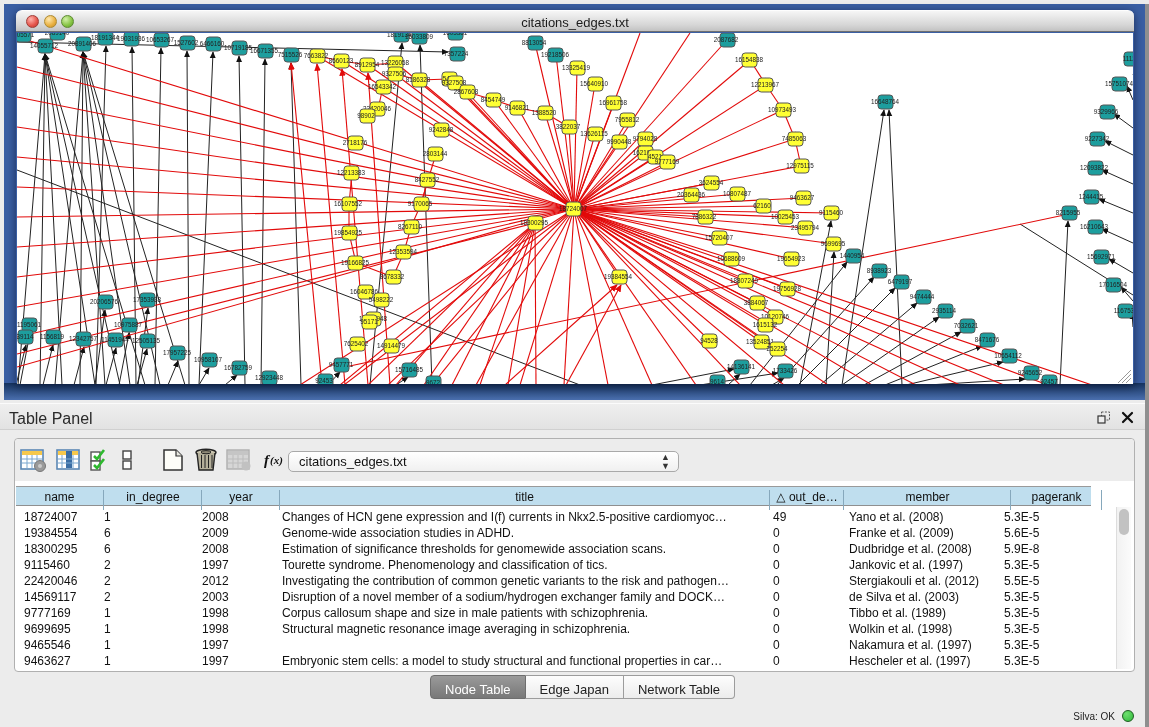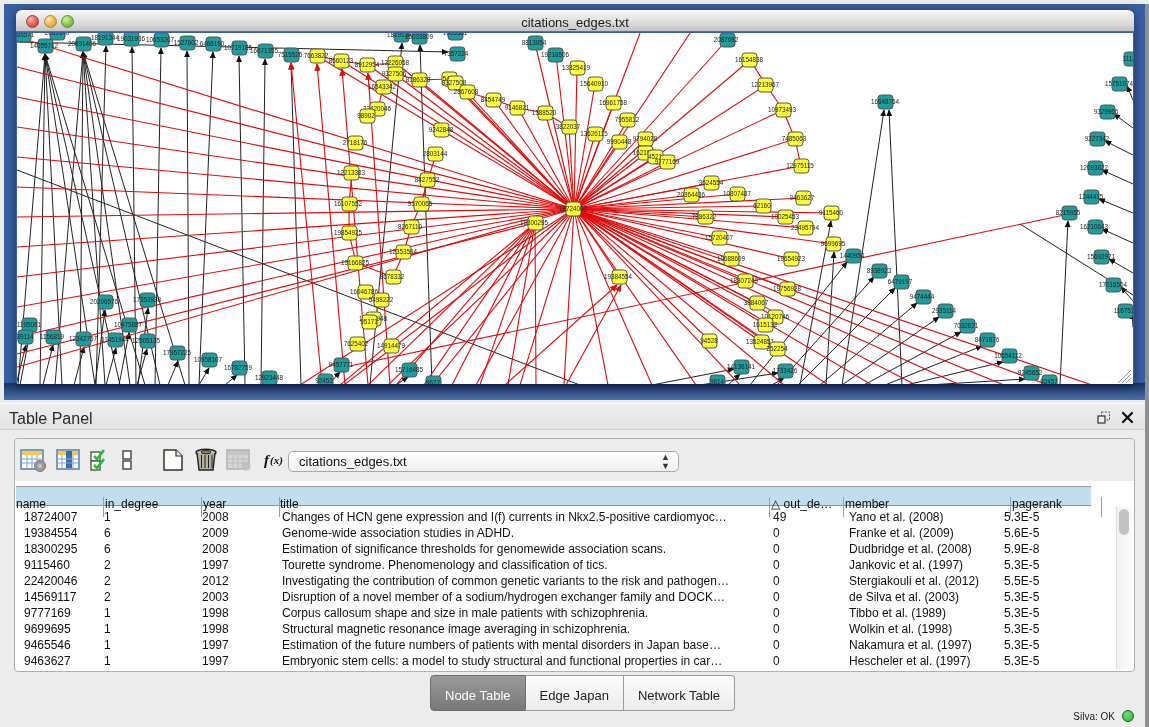--- a/index.html
+++ b/index.html
@@ -12,31 +12,31 @@
 #canvas{position:absolute;left:1px;top:23px;width:1116px;height:351px;background:#fff;overflow:hidden}
 #graph{position:absolute;left:0;top:0}
 #tpanel{position:absolute;left:0px;top:400px;width:1145px;height:327px;background:#ececec}
 #tphdr{position:absolute;left:0;top:3px;width:100%;height:27px;background:linear-gradient(#efefef,#e2e2e2);border-top:1px solid #fbfbfb;border-bottom:1px solid #d0d0d0}
 #tphdr .t{position:absolute;left:9px;top:6px;font-size:16px;color:#2a2a2a}
 #tbox{position:absolute;left:14px;top:38px;width:1121px;height:234px;background:#fff;border:1px solid #b0b0b0;border-radius:4px}
 #tbtools{position:absolute;left:0;top:0;width:100%;height:42px;background:#ececec;border-radius:4px 4px 0 0}
 #combo{position:absolute;left:273px;top:12px;width:391px;height:21px;background:linear-gradient(#ffffff,#f0f0f0);border:1px solid #a9a9a9;border-radius:5px;font-size:13px;color:#111;padding:2px 0 0 10px}
 #combo .st{position:absolute;right:8px;top:1px;font-size:9px;color:#333;line-height:9px}
 #thead{position:absolute;left:1px;top:47px;width:1075px;height:20px;background:#bfdeee;border-top:1px solid #9a9a9a;border-bottom:1px solid #8f8f8f;font-size:12px;color:#111}
-#thead span{position:absolute;top:10px;text-align:left;border-right:1px solid #86a8bc;height:20px}
+#thead span{position:absolute;top:3px;text-align:center;border-right:1px solid #86a8bc;height:20px}
 #tbody{position:absolute;left:1px;top:70px;width:1100px;height:162px;overflow:hidden;font-size:12px;color:#111}
 .tr{position:relative;height:16px;white-space:nowrap}
 .tr span{position:absolute;top:1px;overflow:hidden}
 .c0{left:8px;width:80px}.c1{left:88px;width:96px}.c2{left:186px;width:78px}
 .c3{left:266px;width:488px}.c4{left:757px;width:72px}.c5{left:833px;width:162px;text-align:left}
 .c6{left:988px;width:100px}
 #vscroll{position:absolute;right:3px;top:68px;width:15px;height:162px;background:linear-gradient(90deg,#f2f2f2,#fbfbfb);border-left:1px solid #ddd}
 #vthumb{position:absolute;left:2px;top:2px;width:10px;height:26px;background:#c2c2c2;border-radius:6px}
 #tabs{position:absolute;left:430px;top:275px;height:20px;font-size:13px}
-#tabs .seg{display:inline-block;height:36px;line-height:19px;padding:10px 14px;background:linear-gradient(#fdfdfd,#ececec);border:1px solid #9c9c9c;border-left:none;color:#222;float:left}
+#tabs .seg{display:inline-block;height:24px;line-height:19px;padding:4px 14px;background:linear-gradient(#fdfdfd,#ececec);border:1px solid #9c9c9c;border-left:none;color:#222;float:left}
 #tabs .seg.first{border-left:1px solid #9c9c9c;border-radius:4px 0 0 4px;background:linear-gradient(#9a9a9a,#787878);color:#fff;border-color:#6e6e6e}
 #tabs .seg.last{border-radius:0 4px 4px 0}
 #mem{position:absolute;right:34px;top:711px;font-size:10px;color:#222}
 #grn{position:absolute;right:15px;top:710px;width:12px;height:12px;border-radius:50%;background:radial-gradient(circle at 35% 30%,#6fdf6f,#2fb93a);border:1px solid #1d5c20}
 </style></head><body>
 <div id="desk">
     <div class="bstrip"></div>
   </div>
 <div id="rstrip"></div>
 <div id="win">
@@ -941,21 +941,20 @@
           <span class="c2">1998</span>
           <span class="c3">Structural magnetic resonance image averaging in schizophrenia.</span>
           <span class="c4">0</span>
           <span class="c5">Wolkin et al. (1998)</span>
           <span class="c6">5.3E-5</span>
         </div>
 <div class="tr">
           <span class="c0">9465546</span>
           <span class="c1">1</span>
           <span class="c2">1997</span>
-          <span class="c3">Estimation of the future numbers of patients with mental disorders in Japan base…</span>
           <span class="c4">0</span>
           <span class="c5">Nakamura et al. (1997)</span>
           <span class="c6">5.3E-5</span>
         </div>
 <div class="tr">
           <span class="c0">9463627</span>
           <span class="c1">1</span>
           <span class="c2">1997</span>
           <span class="c3">Embryonic stem cells: a model to study structural and functional properties in car…</span>
           <span class="c4">0</span>

